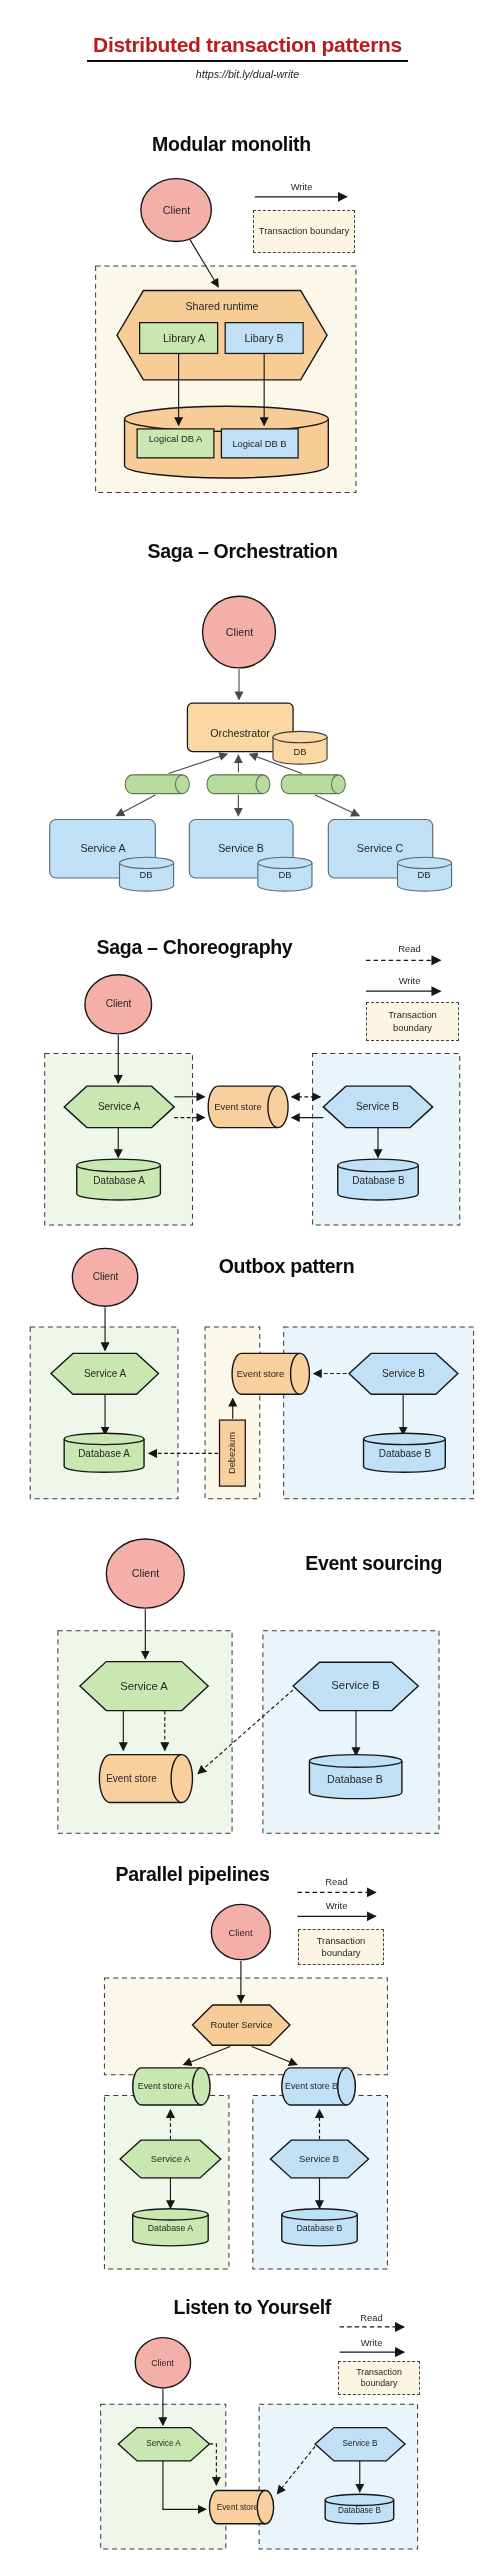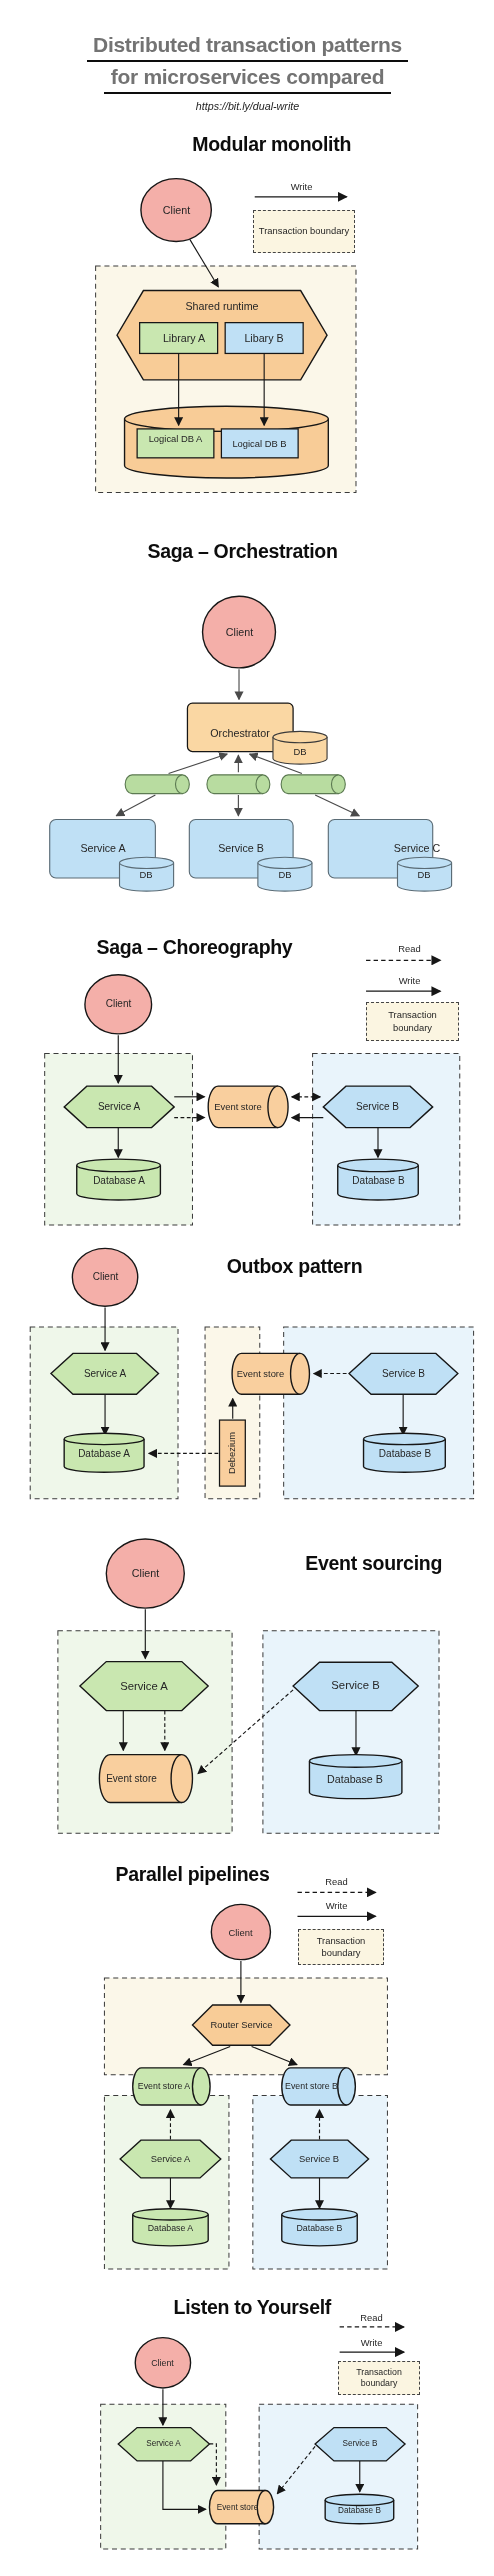--- a/index.html
+++ b/index.html
@@ -8,21 +8,21 @@
   #shapes{position:absolute;left:0;top:0;}
   .lbl{position:absolute;display:flex;align-items:center;justify-content:center;
        text-align:center;color:#262626;font-family:"Liberation Sans",sans-serif;
        line-height:1.18;pointer-events:none;}
   .s13{font-size:8.2px}.s14{font-size:8.8px}.s15{font-size:9.4px}
   .s16{font-size:10px}.s17{font-size:10.7px}.s18{font-size:11.3px}
   .h2{position:absolute;width:239px;text-align:center;font-weight:700;font-size:19.5px;
       letter-spacing:-0.3px;color:#0d0d0d;}
   .titleWrap{position:absolute;left:0;top:33px;width:495px;text-align:center;}
   .titleLine{display:inline-block;font-size:21px;font-weight:700;letter-spacing:-0.3px;
-      color:#737373;border-bottom:2.5px solid #0d0d0d;padding:0 6.3px 2.5px 6.3px;margin-bottom:3.8px;}
+      color:#b91c1c;border-bottom:2.5px solid #0d0d0d;padding:0 6.3px 2.5px 6.3px;margin-bottom:3.8px;}
   .url{font-style:italic;font-size:10.7px;color:#222;margin-top:2.5px;}
   .txbox{position:absolute;background:#FBF5E1;border:1.3px dashed #444;box-sizing:border-box;
       display:flex;align-items:center;justify-content:center;text-align:center;
       font-size:9.4px;line-height:1.3;color:#262626;padding:2.5px;}
   .rot{transform:rotate(-90deg);}
 </style>
 </head>
 <body>
 
 <div id="poster">
@@ -196,28 +196,27 @@
     <path d="M259,3913 L259,3990 L327,3990" fill="none" stroke="#161616" stroke-width="1.8" marker-end="url(#ah)"></path>
     <line x1="501" y1="3890" x2="441" y2="3965" stroke="#161616" stroke-width="1.8" stroke-dasharray="6 4" marker-end="url(#ah)"></line>
     <line x1="572" y1="3913" x2="572" y2="3962" stroke="#161616" stroke-width="1.8" marker-end="url(#ah)"></line>
     <path d="M517,3975 L517,4004 A54.5,9 0 0 0 626,4004 L626,3975" fill="#BFE0F5" stroke="#161616" stroke-width="2.2"></path>
     <ellipse cx="571.5" cy="3975" rx="54.5" ry="9" fill="#BFE0F5" stroke="#161616" stroke-width="2.2"></ellipse>
   </g>
 </svg>
 
 <div class="titleWrap">
   <div><span class="titleLine">Distributed transaction patterns</span></div>
-  <div><span class="titleLine">for microservices compared</span></div>
   <div class="url">https://bit.ly/dual-write</div>
 </div>
 
-<div class="h2" style="left:112px;top:133px;text-align:right;">Modular monolith</div>
+<div class="h2" style="left:112px;top:133px;">Modular monolith</div>
 <div class="h2" style="left:75px;top:936px;">Saga – Choreography</div>
 <div class="h2" style="left:123px;top:540px;">Saga – Orchestration</div>
-<div class="h2" style="left:175px;top:1255px;">Outbox pattern</div>
+<div class="h2" style="left:167px;top:1255px;">Outbox pattern</div>
 <div class="h2" style="left:203px;top:1552px;text-align:right;">Event sourcing</div>
 <div class="h2" style="left:73px;top:1863px;">Parallel pipelines</div>
 <div class="h2" style="left:92px;top:2296px;text-align:right;">Listen to Yourself</div>
 
 <div class="lbl s15" style="left:267px;top:180px;width:69px;height:12.6px;">Write</div>
 <div class="txbox" style="left:253px;top:210px;width:102px;height:43px;">Transaction boundary</div>
 
 <div class="lbl s15" style="left:375px;top:942px;width:69px;height:12.6px;">Read</div>
 <div class="lbl s15" style="left:375px;top:974px;width:69px;height:12.6px;">Write</div>
 <div class="txbox" style="left:366px;top:1002px;width:93px;height:39px;">Transaction boundary</div>
@@ -235,21 +234,21 @@
 <div class="lbl s17" style="left:140px;top:323px;width:88px;height:31px;">Library A</div>
 <div class="lbl s17" style="left:225px;top:323px;width:78px;height:31px;">Libary B</div>
 <div class="lbl s15" style="left:137px;top:429px;width:77px;height:19px;">Logical DB A</div>
 <div class="lbl s15" style="left:221px;top:429px;width:77px;height:29px;">Logical DB B</div>
 
 <div class="lbl s17" style="left:208px;top:624px;width:63px;height:16.4px;">Client</div>
 <div class="lbl s17" style="left:187px;top:703px;width:106px;height:60px;">Orchestrator</div>
 <div class="lbl s15" style="left:273px;top:741px;width:54px;height:21.4px;">DB</div>
 <div class="lbl s17" style="left:50px;top:819px;width:106px;height:58px;">Service A</div>
 <div class="lbl s17" style="left:189px;top:819px;width:104px;height:58px;">Service B</div>
-<div class="lbl s17" style="left:328px;top:819px;width:104px;height:58px;padding-left:37px;">Service C</div>
+<div class="lbl s17" style="left:328px;top:819px;width:104px;height:58px;">Service C</div>
 <div class="lbl s15" style="left:119px;top:865px;width:54px;height:20px;">DB</div>
 <div class="lbl s15" style="left:258px;top:865px;width:54px;height:20px;">DB</div>
 <div class="lbl s15" style="left:397px;top:865px;width:54px;height:20px;">DB</div>
 
 <div class="lbl s16" style="left:87px;top:996px;width:63px;height:16.4px;">Client</div>
 <div class="lbl s16" style="left:64px;top:1086px;width:110px;height:42px;">Service A</div>
 <div class="lbl s15" style="left:209px;top:1090px;width:58px;height:34px;">Event store</div>
 <div class="lbl s16" style="left:323px;top:1086px;width:109px;height:42px;">Service B</div>
 <div class="lbl s16" style="left:77px;top:1166px;width:84px;height:30px;">Database A</div>
 <div class="lbl s16" style="left:338px;top:1166px;width:81px;height:30px;">Database B</div>

